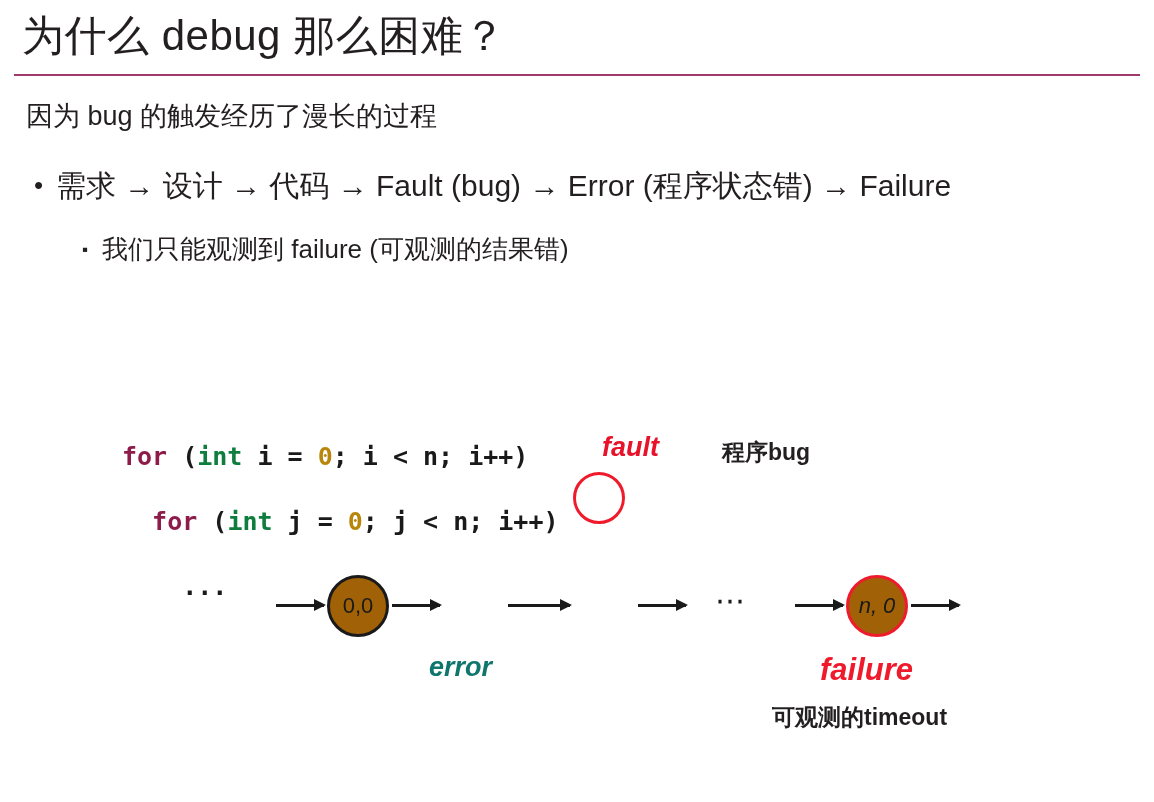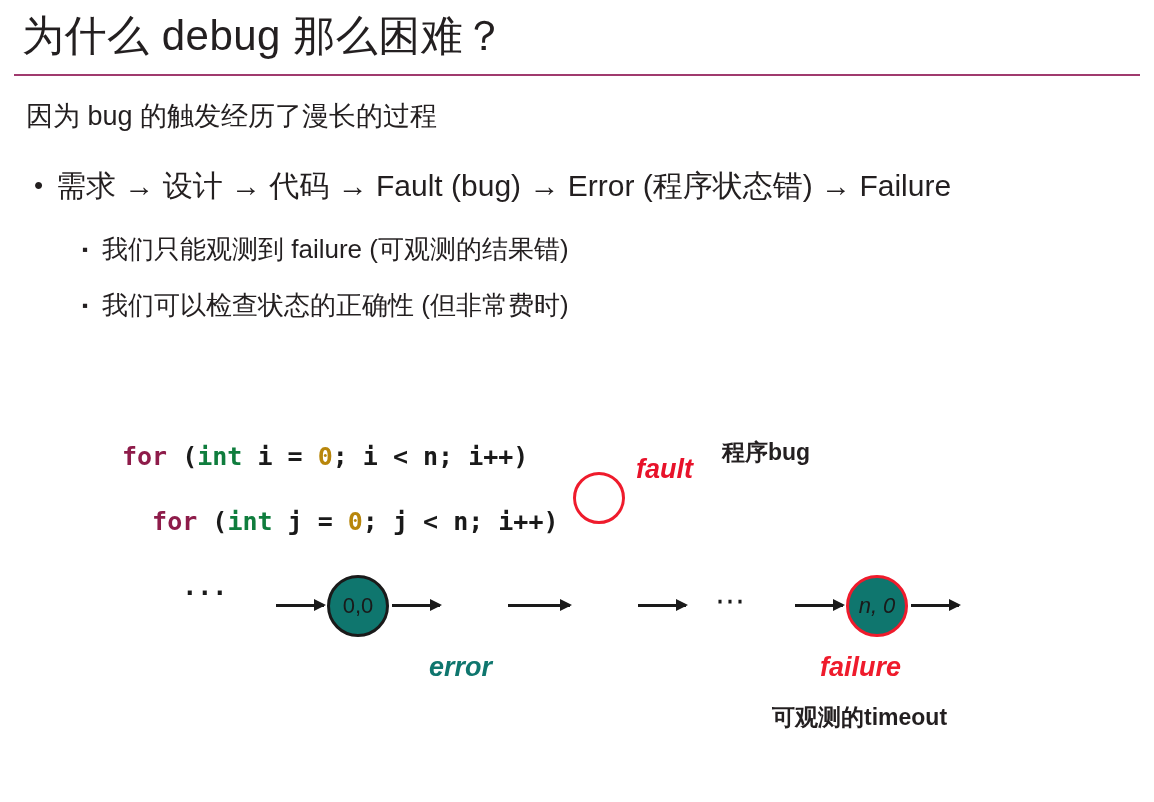--- a/index.html
+++ b/index.html
@@ -95,28 +95,27 @@
     white-space: pre;
     color: #1a1a1a;
   }
   .code .kw { color: #0f7d3d; }
   .code .num { color: #b8860b; }
   .code .for { color: #8e1c4a; }
   .code .plain { color: #1a1a1a; }
 
   .fault-label {
     position: absolute;
-    left: 636px;
+    left: 602px;
     top: 432px;
     font-size: 27px;
     font-style: italic;
     font-weight: bold;
     color: #e8122a;
     white-space: nowrap;
-    margin-top: 22px;
   }
   .fault-note {
     position: absolute;
     left: 722px;
     top: 437px;
     font-size: 23px;
     font-weight: bold;
     color: #231f20;
     white-space: nowrap;
   }
@@ -132,21 +131,21 @@
   }
 
   
   .diagram { position: absolute; left: 0; top: 575px; width: 1154px; height: 100px; }
 
   .node {
     position: absolute;
     width: 62px; height: 62px;
     border-radius: 50%;
     border: 3px solid #1a1a1a;
-    background: #0f766e;
+    background: #a16207;
     display: flex; align-items: center; justify-content: center;
     font-size: 22px;
     color: #1a1a1a;
   }
   .node.red { border-color: #ef1b2c; border-width: 3.5px; }
   .node.italic { font-style: italic; }
 
   .n1 { left: 327px; top: 0px; }
   .n2 { left: 443px; top: 0px; }
   .n3 { left: 573px; top: 0px; }
@@ -187,21 +186,21 @@
     left: 429px; top: 652px;
     font-size: 27px;
     font-style: italic;
     font-weight: bold;
     color: #0f766e;
     white-space: nowrap;
   }
   .fail-label {
     position: absolute;
     left: 820px; top: 652px;
-    font-size: 27px;
+    font-size: 31px;
     font-style: italic;
     font-weight: bold;
     color: #ef1b2c;
     white-space: nowrap;
   }
   .err-note {
     position: absolute;
     left: 387px; top: 702px;
     font-size: 23px;
     font-weight: bold;
@@ -226,23 +225,20 @@
   <div class="title-rule"></div>
 
   <div class="lead">因为 bug 的触发经历了漫长的过程</div>
 
   <div class="bullet1">
     <span class="dot">•</span><span>需求 → 设计 → 代码 → Fault (bug) → Error (程序状态错) → Failure</span>
   </div>
 
   <div class="sub sub1">
     <span class="sq">▪</span><span>我们只能观测到 failure (可观测的结果错)</span>
-  </div>
-  <div class="sub sub2">
-    <span class="sq">▪</span><span>我们可以检查状态的正确性 (但非常费时)</span>
   </div>
 
   <div class="code"><span class="for">for</span><span class="plain"> (</span><span class="kw">int</span><span class="plain"> i = </span><span class="num">0</span><span class="plain">; i &lt; n; i++)</span>
 <span class="plain">  </span><span class="for">for</span><span class="plain"> (</span><span class="kw">int</span><span class="plain"> j = </span><span class="num">0</span><span class="plain">; j &lt; n; i++)</span>
 <span class="plain">    </span><span class="plain">...</span></div>
 
   <div class="red-circle-hl"></div>
 
   <div class="fault-label">fault</div>
   <div class="fault-note">程序bug</div>

